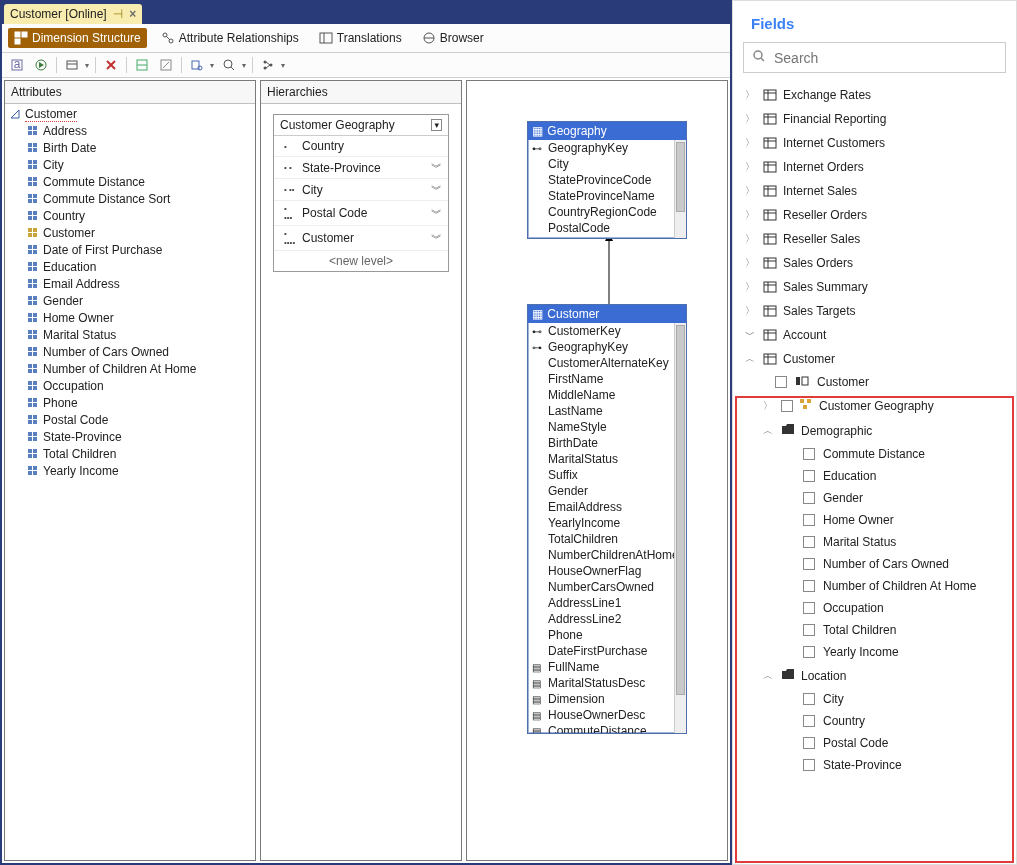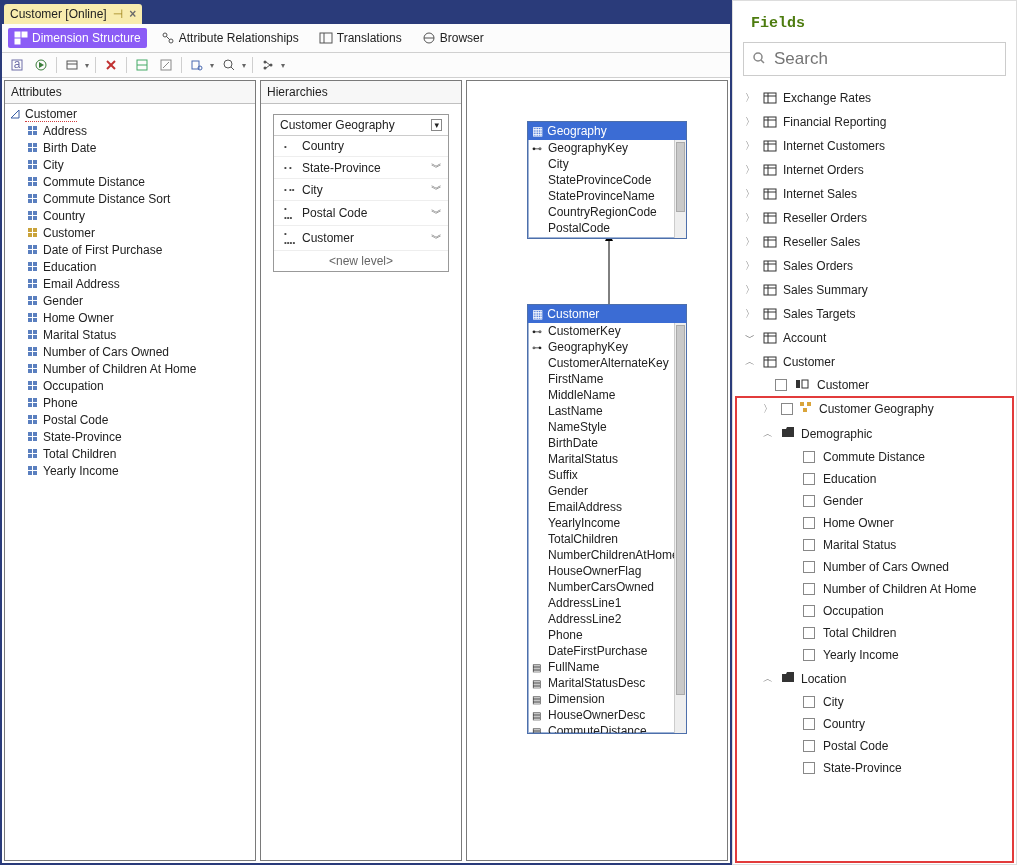--- a/index.html
+++ b/index.html
@@ -4,21 +4,21 @@
 <style>
 * { box-sizing: border-box; margin: 0; padding: 0; font-family: "Segoe UI", Tahoma, sans-serif; font-size: 12px; color: #222; }
 body { width: 1017px; height: 865px; display: flex; background: #fff; }
 .left-app { width: 732px; height: 865px; display: flex; flex-direction: column; border: 2px solid #2a3b7a; }
 .tab-bar { height: 22px; display: flex; align-items: flex-end; background: #2a3b7a; }
 .doc-tab { background: #f8ecae; border-top-left-radius: 3px; border-top-right-radius: 3px; padding: 3px 6px; display: flex; align-items: center; gap: 6px; margin-left: 2px; }
 .doc-tab .pin { color: #a0861e; }
 .doc-tab .close { color: #6b6b6b; font-weight: bold; cursor: default; }
 .view-tabs { display: flex; align-items: center; gap: 8px; padding: 4px 6px; background: #fcfcfc; border-bottom: 1px solid #d0d0d0; }
 .view-tab { display: flex; align-items: center; gap: 4px; padding: 3px 6px; border-radius: 2px; cursor: default; }
-.view-tab.active { background: #8b5cf6; color: #fff; }
+.view-tab.active { background: #a16207; color: #fff; }
 .view-tab.active span { color:#fff; }
 .vt-icon { width: 14px; height: 14px; display: inline-flex; align-items: center; justify-content: center; }
 .toolbar { display: flex; align-items: center; gap: 6px; padding: 3px 6px; background: #fcfcfc; border-bottom: 1px solid #d0d0d0; }
 .tb-btn { width: 18px; height: 18px; display: inline-flex; align-items: center; justify-content: center; color: #555; }
 .tb-sep { width: 1px; height: 16px; background: #cfcfcf; }
 .tb-drop { font-size: 8px; color: #666; margin-left: -2px; }
 .workspace { flex: 1; display: flex; }
 .panel { display: flex; flex-direction: column; border: 1px solid #7a7a7a; margin: 2px; background: #fff; }
 .panel-header { padding: 4px 6px; border-bottom: 1px solid #c0c0c0; font-weight: normal; background: #f7f7f7; }
 .panel.attributes { width: 252px; }
@@ -42,23 +42,23 @@
 .dsv-body { flex:1; position: relative; background:#fff; }
 .db-table { position: absolute; width: 160px; border: 1px solid #4d6fab; background: #fff; box-shadow: 0 0 0 1px #9fb4d6 inset; }
 .db-head { background: #3b6cd4; color: #fff; padding: 2px 4px; display: flex; align-items: center; gap: 4px; font-size: 11px; }
 .db-head span { color:#fff; }
 .db-cols { position: relative; }
 .db-col { display: flex; align-items: center; gap: 4px; padding: 1px 4px; font-size: 11px; }
 .db-scroll { position:absolute; right:0; top:0; bottom:0; width:12px; background:#eee; border-left:1px solid #ccc; }
 .db-scroll .thumb { position:absolute; left:1px; right:1px; background:#c9c9c9; border:1px solid #aaa; }
 .arrow-line { position:absolute; pointer-events:none; }
 .fields-panel { width: 285px; height: 865px; border-left: 1px solid #ddd; border-top: 1px solid #ddd; border-right:1px solid #ddd; border-bottom:1px solid #ddd; background:#fff; display:flex; flex-direction:column; }
-.fields-title { padding: 14px 18px 10px 18px; font-size: 15px; font-weight: 600; color:#4d7c0f;font-family:Liberation Mono, monospace; }
+.fields-title { padding: 14px 18px 10px 18px; font-size: 15px; font-weight: 600; color:#3b82f6; }
 .search-wrap { margin: 0 10px 8px 10px; border:1px solid #ccc; display:flex; align-items:center; padding:6px 8px; gap:8px; }
-.search-wrap input { border:0; outline:0; flex:1; font-size:17px; color:#6d28d9; }
+.search-wrap input { border:0; outline:0; flex:1; font-size:14px; color:#6d28d9; }
 .fields-tree { flex:1; overflow:auto; padding: 2px 0; }
 .ft-row { display:flex; align-items:center; gap:6px; padding: 5px 8px 5px 12px; font-size: 13px; color:#444; }
 .ft-row .chev { width:12px; color:#555; font-size:10px; }
 .ft-row .tbl-ic { width:14px; height:12px; display:inline-flex; }
 .ft-field { display:flex; align-items:center; gap:8px; padding: 4px 8px 4px 42px; font-size:13px; color:#444; }
 .chk { width:12px; height:12px; border:1px solid #888; display:inline-block; }
 .highlight { position:absolute; border:2px solid #e23b3b; }
 .ft-row.indent1 { padding-left: 30px; }
 .ft-field.indent3 { padding-left: 70px; }
 </style>

